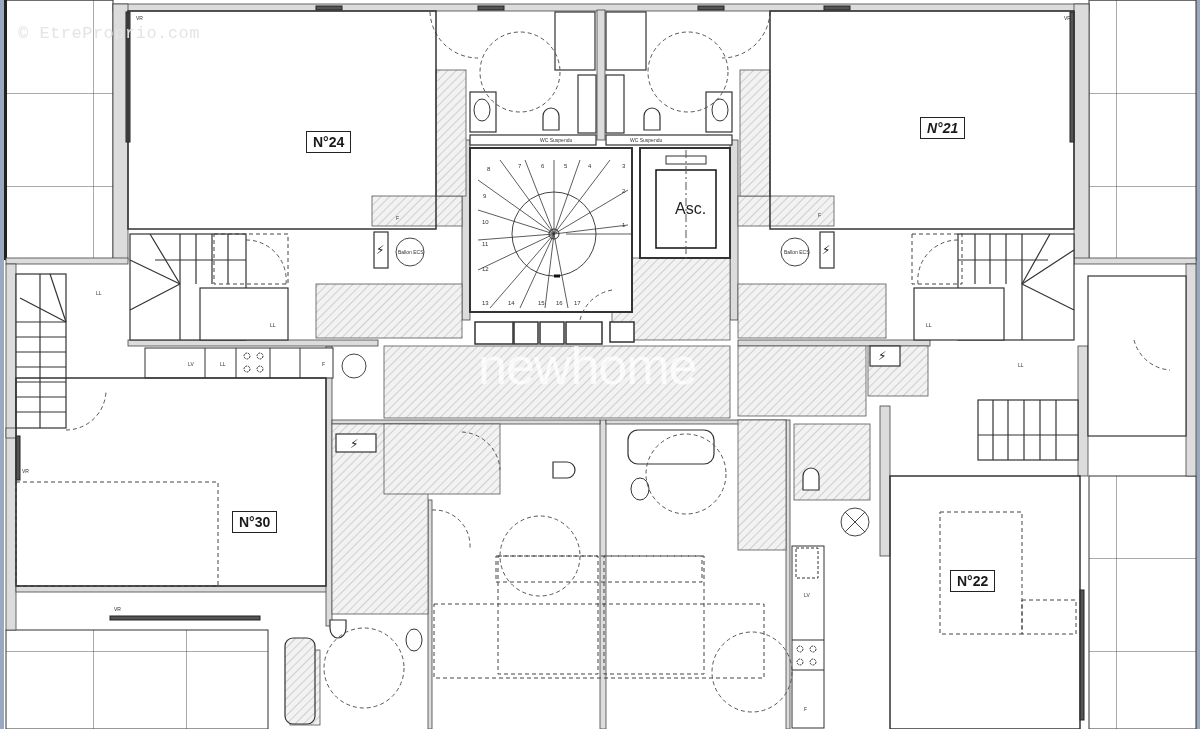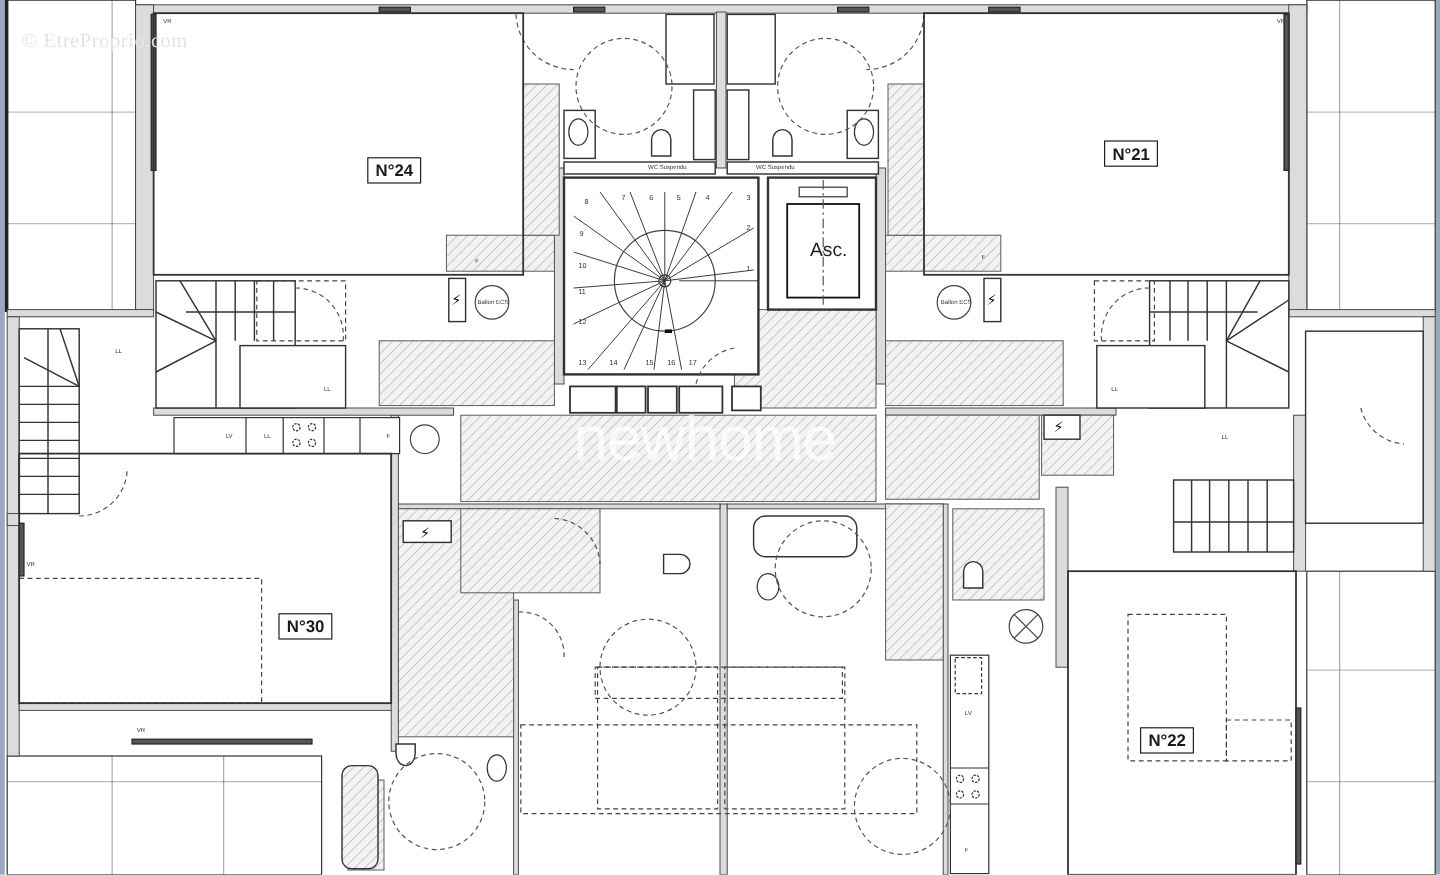--- a/index.html
+++ b/index.html
@@ -1,18 +1,18 @@
 <!DOCTYPE html>
 <html><head>
 <meta charset="utf-8">
 <style>
   html,body{margin:0;padding:0;background:#ffffff;}
   body{width:1200px;height:729px;overflow:hidden;position:relative;font-family:"Liberation Sans",sans-serif;}
   #plan{position:absolute;left:0;top:0;width:1200px;height:729px;}
-  .watermark-top{position:absolute;left:18px;top:24px;font-size:17px;color:#e4e4e4;font-family:Liberation Serif, serif;letter-spacing:0.5px;}
+  .watermark-top{position:absolute;left:18px;top:24px;font-size:17px;color:#e4e4e4;font-family:Liberation Mono, monospace;letter-spacing:0.5px;}
   .watermark-center{position:absolute;left:478px;top:336px;font-size:52px;color:rgba(255,255,255,0.75);font-family:"Liberation Sans",sans-serif;font-weight:300;letter-spacing:-1px;}
   .unit-label{position:absolute;border:1.5px solid #222;background:#fff;font-weight:bold;font-size:14px;color:#1a1a1a;padding:2px 6px;line-height:16px;font-family:"Liberation Sans",sans-serif;}
   .small-label{position:absolute;font-size:5px;color:#333;font-family:"Liberation Sans",sans-serif;}
   .step-num{position:absolute;font-size:6px;color:#333;font-family:"Liberation Sans",sans-serif;}
   .asc-label{position:absolute;font-size:16px;color:#222;font-family:"Liberation Sans",sans-serif;}
 </style>
 </head>
 <body>
 
 <div>
@@ -312,23 +312,23 @@
     <rect x="16" y="378" width="310" height="208"></rect>
     <rect x="890" y="476" width="190" height="253"></rect>
   </g>
 </svg>
 </div>
 
 <div class="watermark-top">© EtreProprio.com</div>
 <div class="watermark-center">newhome</div>
 
 <div class="unit-label" style="left:262px;top:131px;margin-left:44px;">N°24</div>
-<div class="unit-label" style="left:920px;top:117px;">N°21</div>
+<div class="unit-label" style="left:920px;top:117px;font-style:italic;">N°21</div>
 <div class="unit-label" style="left:232px;top:511px;">N°30</div>
-<div class="unit-label" style="left:950px;top:570px;margin-top:36px;">N°22</div>
+<div class="unit-label" style="left:950px;top:570px;">N°22</div>
 
 <div class="asc-label" style="left:675px;top:200px;">Asc.</div>
 
 <div class="step-num" style="left:622px;top:222px;">1</div>
 <div class="step-num" style="left:622px;top:188px;">2</div>
 <div class="step-num" style="left:622px;top:163px;">3</div>
 <div class="step-num" style="left:588px;top:163px;">4</div>
 <div class="step-num" style="left:564px;top:163px;">5</div>
 <div class="step-num" style="left:541px;top:163px;">6</div>
 <div class="step-num" style="left:518px;top:163px;">7</div>

